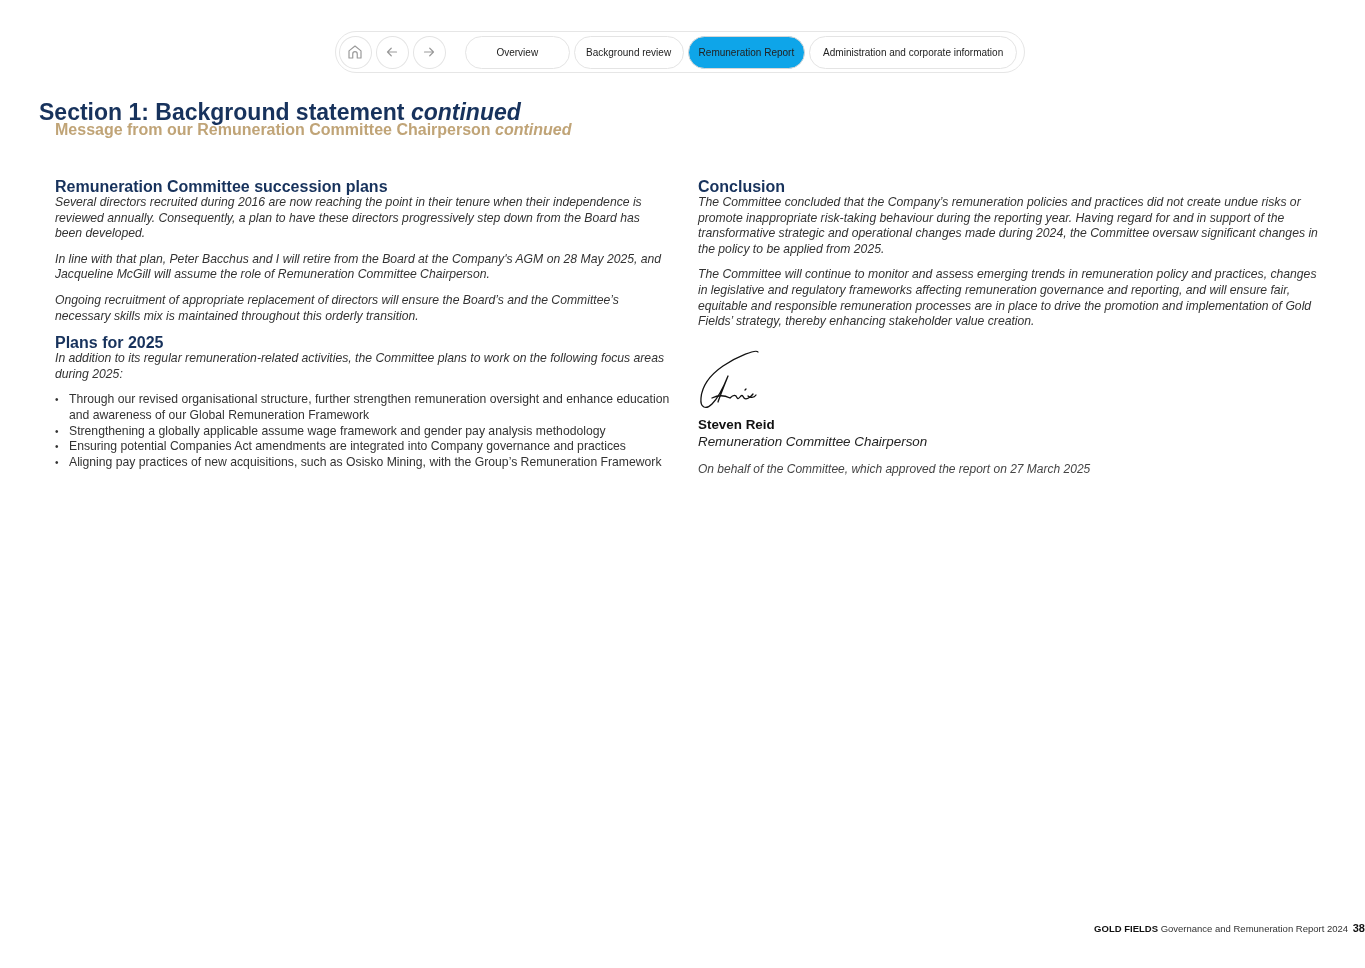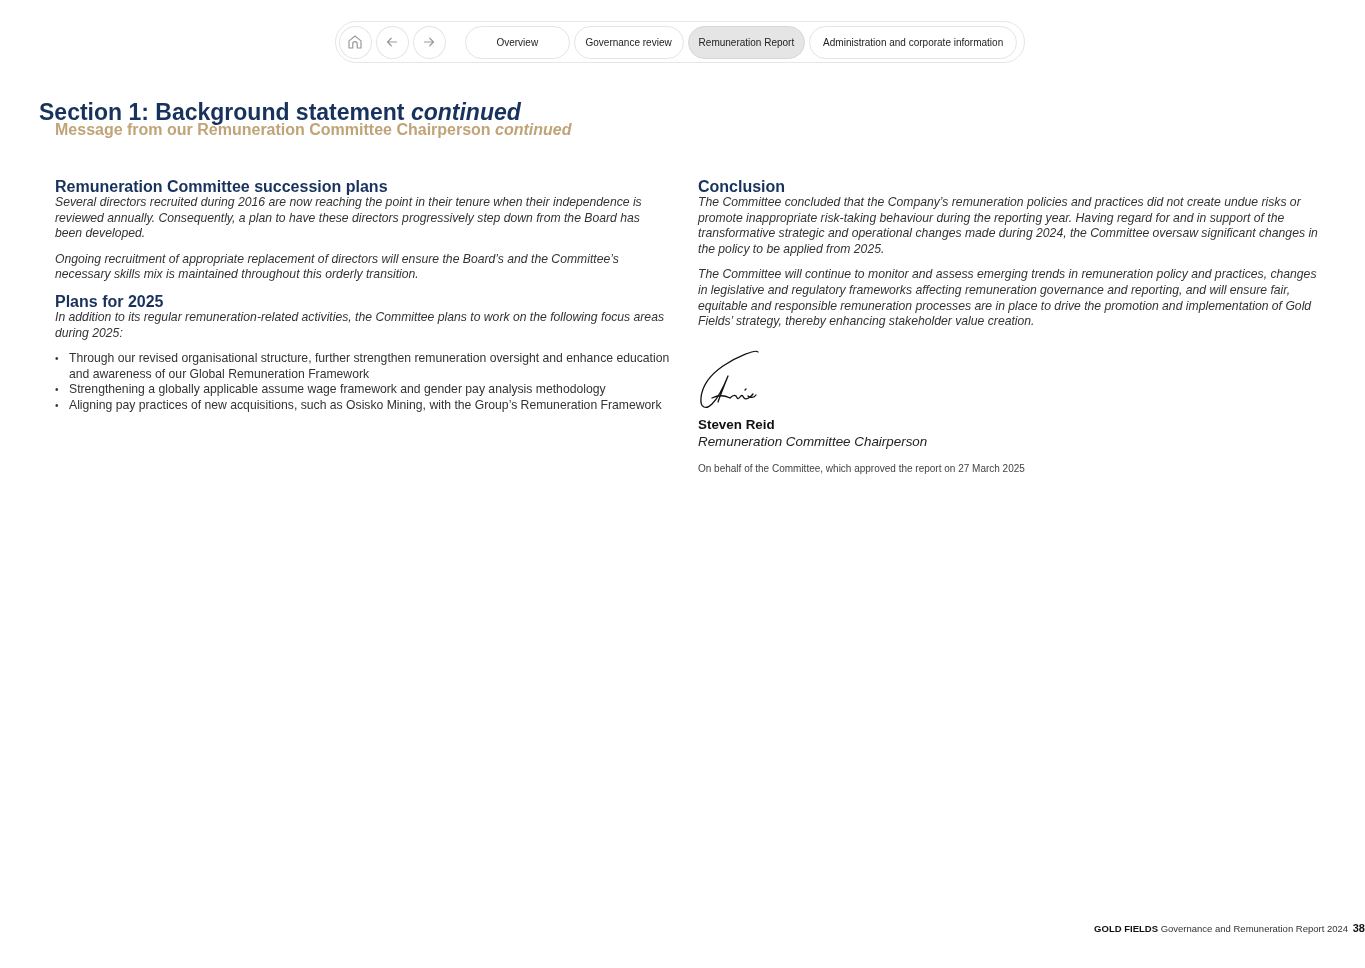--- a/index.html
+++ b/index.html
@@ -1,35 +1,35 @@
 <!DOCTYPE html>
 <html><head>
 <meta charset="utf-8">
 <style>
   * { box-sizing: border-box; margin: 0; padding: 0; }
   html, body { width: 1365px; height: 968px; background: #ffffff; overflow: hidden; }
   body { position: relative; font-family: "Liberation Sans", sans-serif; color: #2b2b2b; }
 
   
   .nav {
-    position: absolute; top: 21px; left: 335px; width: 690px; height: 42px;
+    position: absolute; top: 31px; left: 335px; width: 690px; height: 42px;
     border: 1px solid #e6e6e6; border-radius: 21px; background: #fff;
     display: flex; align-items: center; padding: 0 3px;
   }
   .nav-icon-btn {
     width: 33px; height: 33px; border-radius: 50%; border: 1px solid #e4e4e4;
     display: flex; align-items: center; justify-content: center; margin-right: 4px; background: #fff;
   }
   .nav-icon-btn svg { width: 18px; height: 18px; }
   .nav-tab {
     height: 33px; border-radius: 17px; border: 1px solid #e4e4e4; background: #fff;
     display: flex; align-items: center; justify-content: center;
     font-size: 10px; color: #222; margin-right: 4px; white-space: nowrap;
   }
-  .nav-tab.active { background: #e5e5e5; border-color: #d6d6d6; }
+  .nav-tab.active { background: #0ea5e9; border-color: #d6d6d6; }
   .tab-overview { width: 105px; margin-left: 15px; }
   .tab-governance { width: 110px; }
   .tab-remuneration { width: 118px; }
   .tab-admin { width: 208px; }
 
   
   .section-title {
     position: absolute; left: 39px; top: 99px; font-size: 23px; font-weight: bold; color: #17325c;
   }
   .section-title em { font-weight: bold; font-style: italic; }
@@ -47,21 +47,21 @@
 
   ul.bullets { list-style: none; margin-top: 0; }
   ul.bullets li { position: relative; padding-left: 14px; }
   ul.bullets li::before {
     content: "•"; position: absolute; left: 0; top: 0; font-size: 10px; color: #333;
   }
 
   .signature { width: 70px; height: 64px; margin-top: 18px; display: block; }
   .signer-name { font-size: 13.4px; font-weight: bold; color: #111; margin-top: 4px; line-height: 17px; }
   .signer-role { font-size: 13.4px; font-style: italic; color: #222; line-height: 18px; }
-  .approval { font-size: 10px; color: #444; margin-top: 9px; line-height: 18px; }
+  .approval { font-size: 12px; font-style: italic; color: #444; margin-top: 9px; line-height: 18px; }
 
   .footer {
     position: absolute; top: 922px; left: 0; width: 1365px; text-align: right;
     font-size: 9.5px; color: #333;
   }
   .footer .brand { font-weight: bold; color: #111; }
   .footer .page { font-weight: bold; font-size: 11px; color: #111; margin-left: 2px; }
 </style>
 </head>
 <body>
@@ -76,44 +76,46 @@
     <svg viewBox="0 0 24 24" fill="none" stroke="#9a9a9a" stroke-width="1.6" stroke-linecap="round" stroke-linejoin="round">
       <path d="M18 12H6M11 7l-5 5 5 5"></path>
     </svg>
   </div>
   <div class="nav-icon-btn">
     <svg viewBox="0 0 24 24" fill="none" stroke="#9a9a9a" stroke-width="1.6" stroke-linecap="round" stroke-linejoin="round">
       <path d="M6 12h12M13 7l5 5-5 5"></path>
     </svg>
   </div>
   <div class="nav-tab tab-overview">Overview</div>
-  <div class="nav-tab tab-governance">Governance review</div>
+  <div class="nav-tab tab-governance">Background review</div>
   <div class="nav-tab tab-remuneration active">Remuneration Report</div>
   <div class="nav-tab tab-admin">Administration and corporate information</div>
 </nav>
 
 <h1 class="section-title">
   <span>Section 1: Background statement</span>
   <em>continued</em>
 </h1>
 <h2 class="section-subtitle">
   <span>Message from our Remuneration Committee Chairperson</span>
   <em>continued</em>
 </h2>
 
 <section class="col col-left">
   <h3>Remuneration Committee succession plans</h3>
   <p>Several directors recruited during 2016 are now reaching the point in their tenure when their independence is reviewed annually. Consequently, a plan to have these directors progressively step down from the Board has been developed.</p>
+  <p>In line with that plan, Peter Bacchus and I will retire from the Board at the Company's AGM on 28 May 2025, and Jacqueline McGill will assume the role of Remuneration Committee Chairperson.</p>
   <p>Ongoing recruitment of appropriate replacement of directors will ensure the Board’s and the Committee’s necessary skills mix is maintained throughout this orderly transition.</p>
 
   <h3>Plans for 2025</h3>
   <p>In addition to its regular remuneration-related activities, the Committee plans to work on the following focus areas during 2025:</p>
   <ul class="bullets">
     <li>Through our revised organisational structure, further strengthen remuneration oversight and enhance education and awareness of our Global Remuneration Framework</li>
     <li>Strengthening a globally applicable assume wage framework and gender pay analysis methodology</li>
+    <li>Ensuring potential Companies Act amendments are integrated into Company governance and practices</li>
     <li>Aligning pay practices of new acquisitions, such as Osisko Mining, with the Group’s Remuneration Framework</li>
   </ul>
 </section>
 
 <section class="col col-right">
   <h3>Conclusion</h3>
   <p>The Committee concluded that the Company’s remuneration policies and practices did not create undue risks or promote inappropriate risk-taking behaviour during the reporting year. Having regard for and in support of the transformative strategic and operational changes made during 2024, the Committee oversaw significant changes in the policy to be applied from 2025.</p>
   <p>The Committee will continue to monitor and assess emerging trends in remuneration policy and practices, changes in legislative and regulatory frameworks affecting remuneration governance and reporting, and will ensure fair, equitable and responsible remuneration processes are in place to drive the promotion and implementation of Gold Fields’ strategy, thereby enhancing stakeholder value creation.</p>
 
   <svg class="signature" viewBox="0 0 70 64" fill="none" stroke="#111" stroke-width="1.3" stroke-linecap="round" stroke-linejoin="round">

